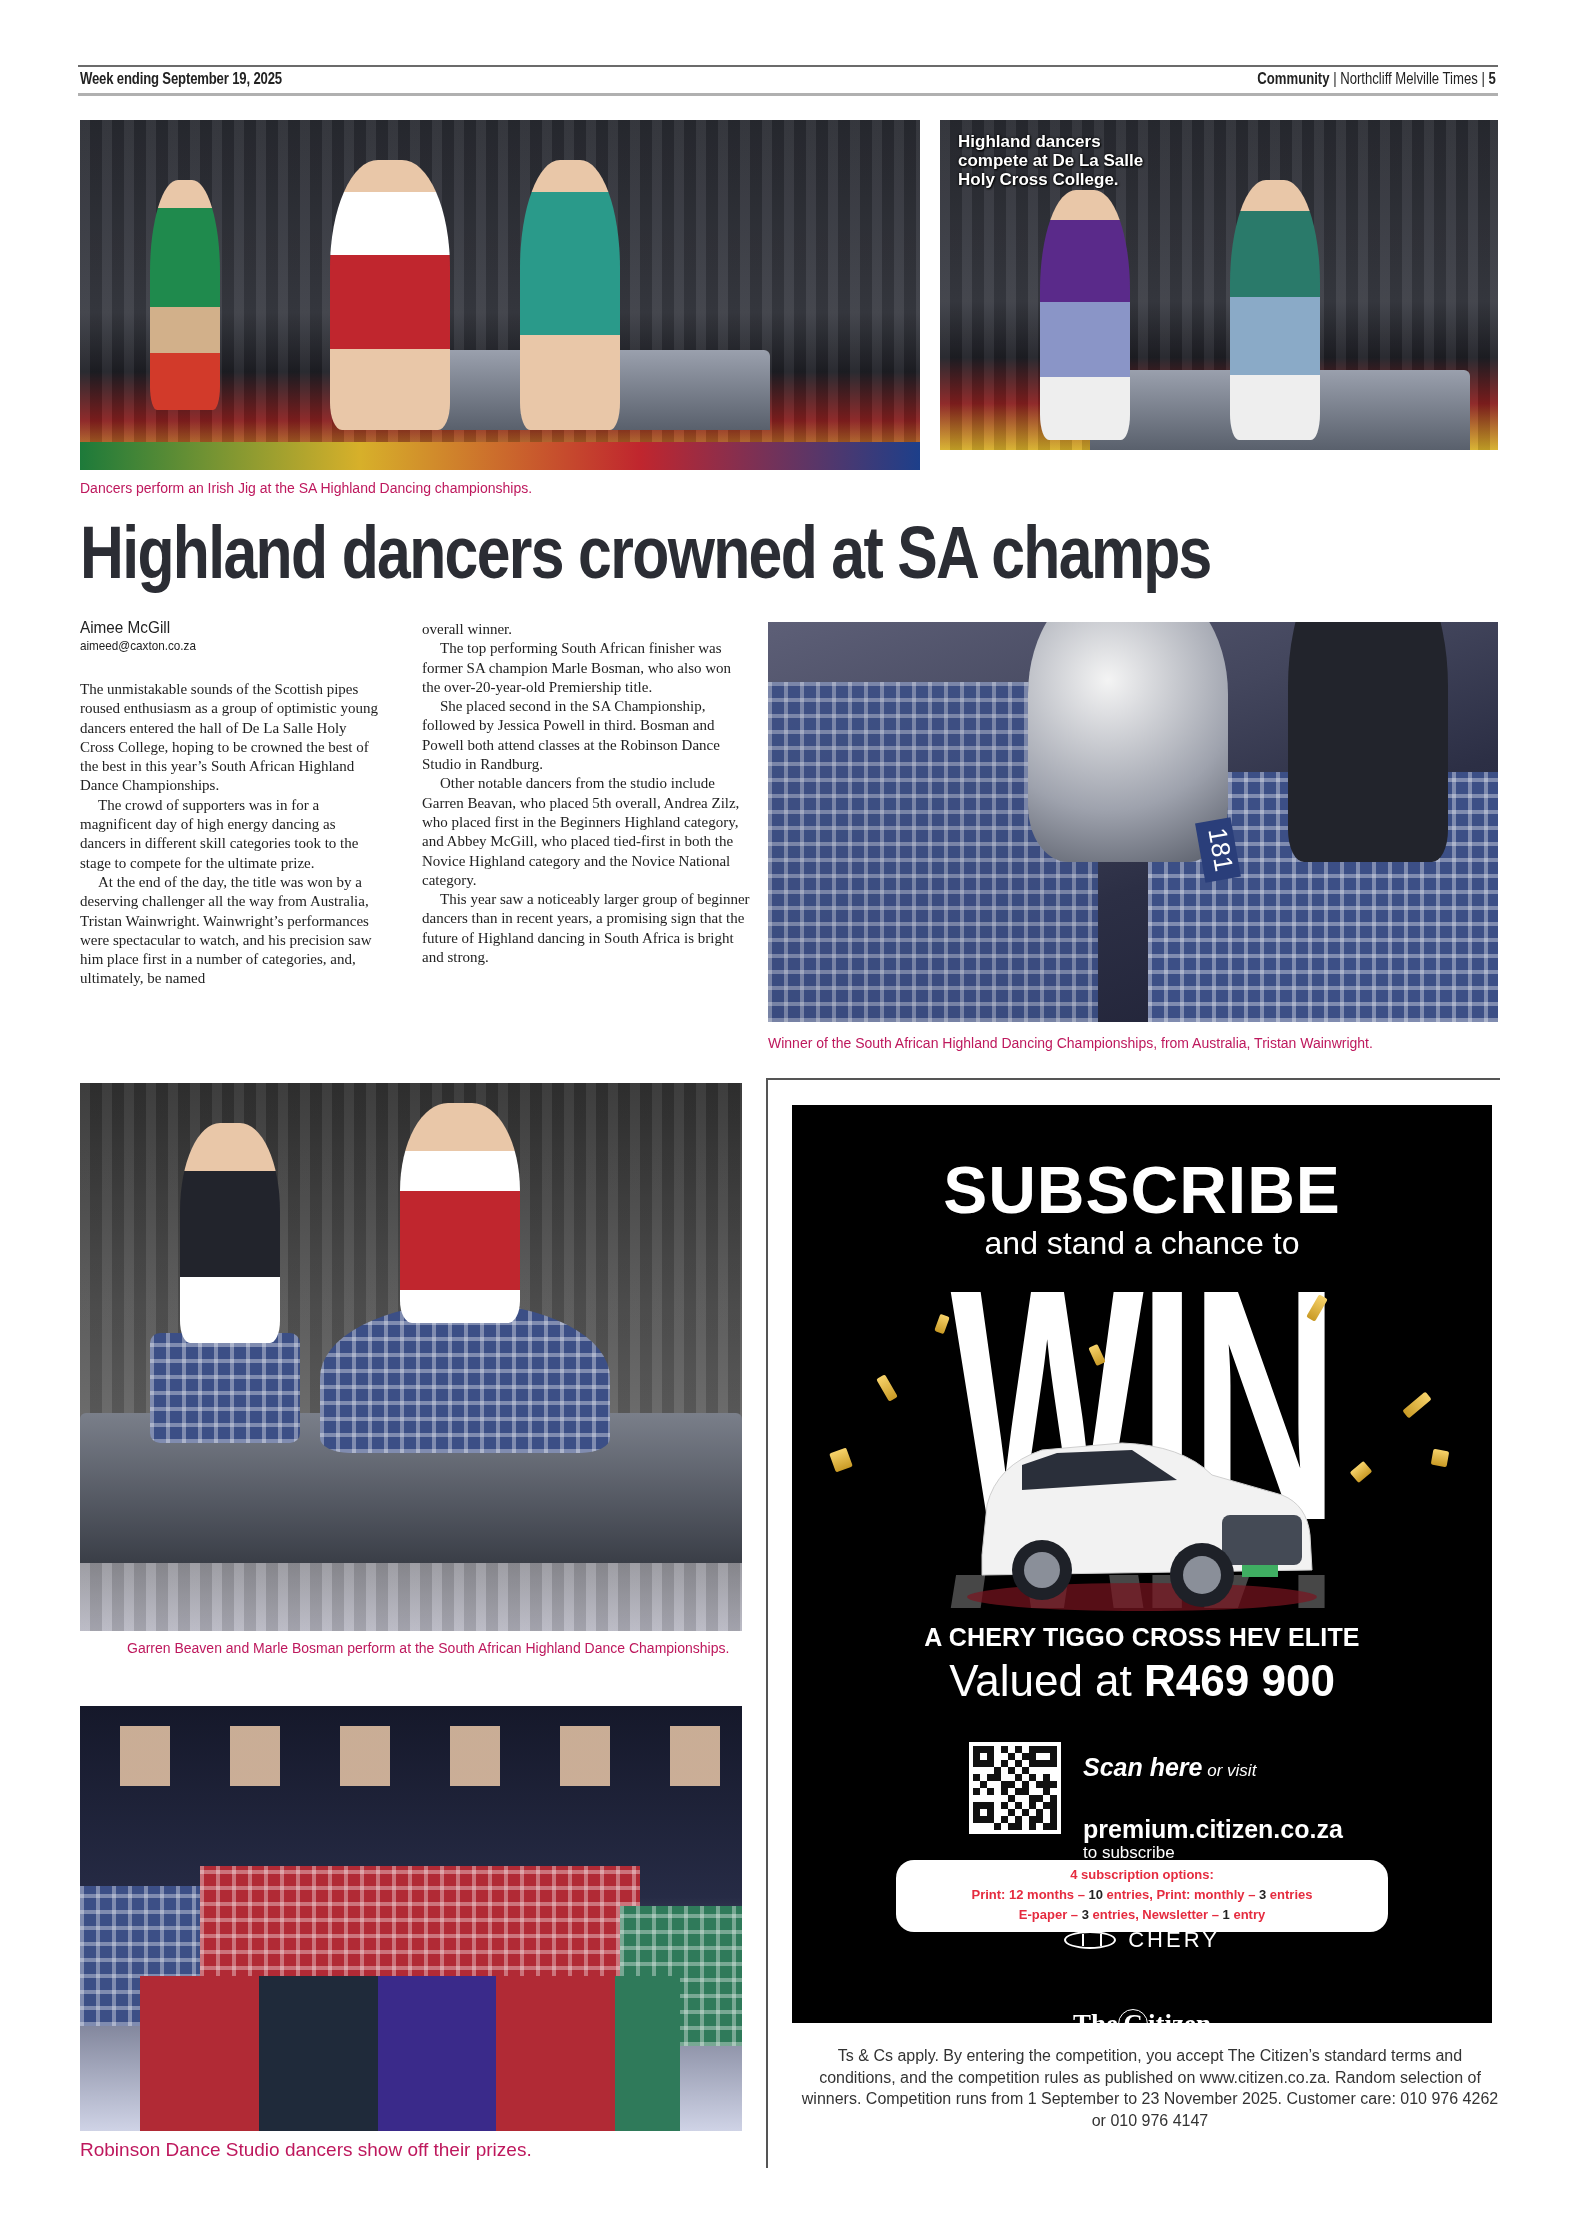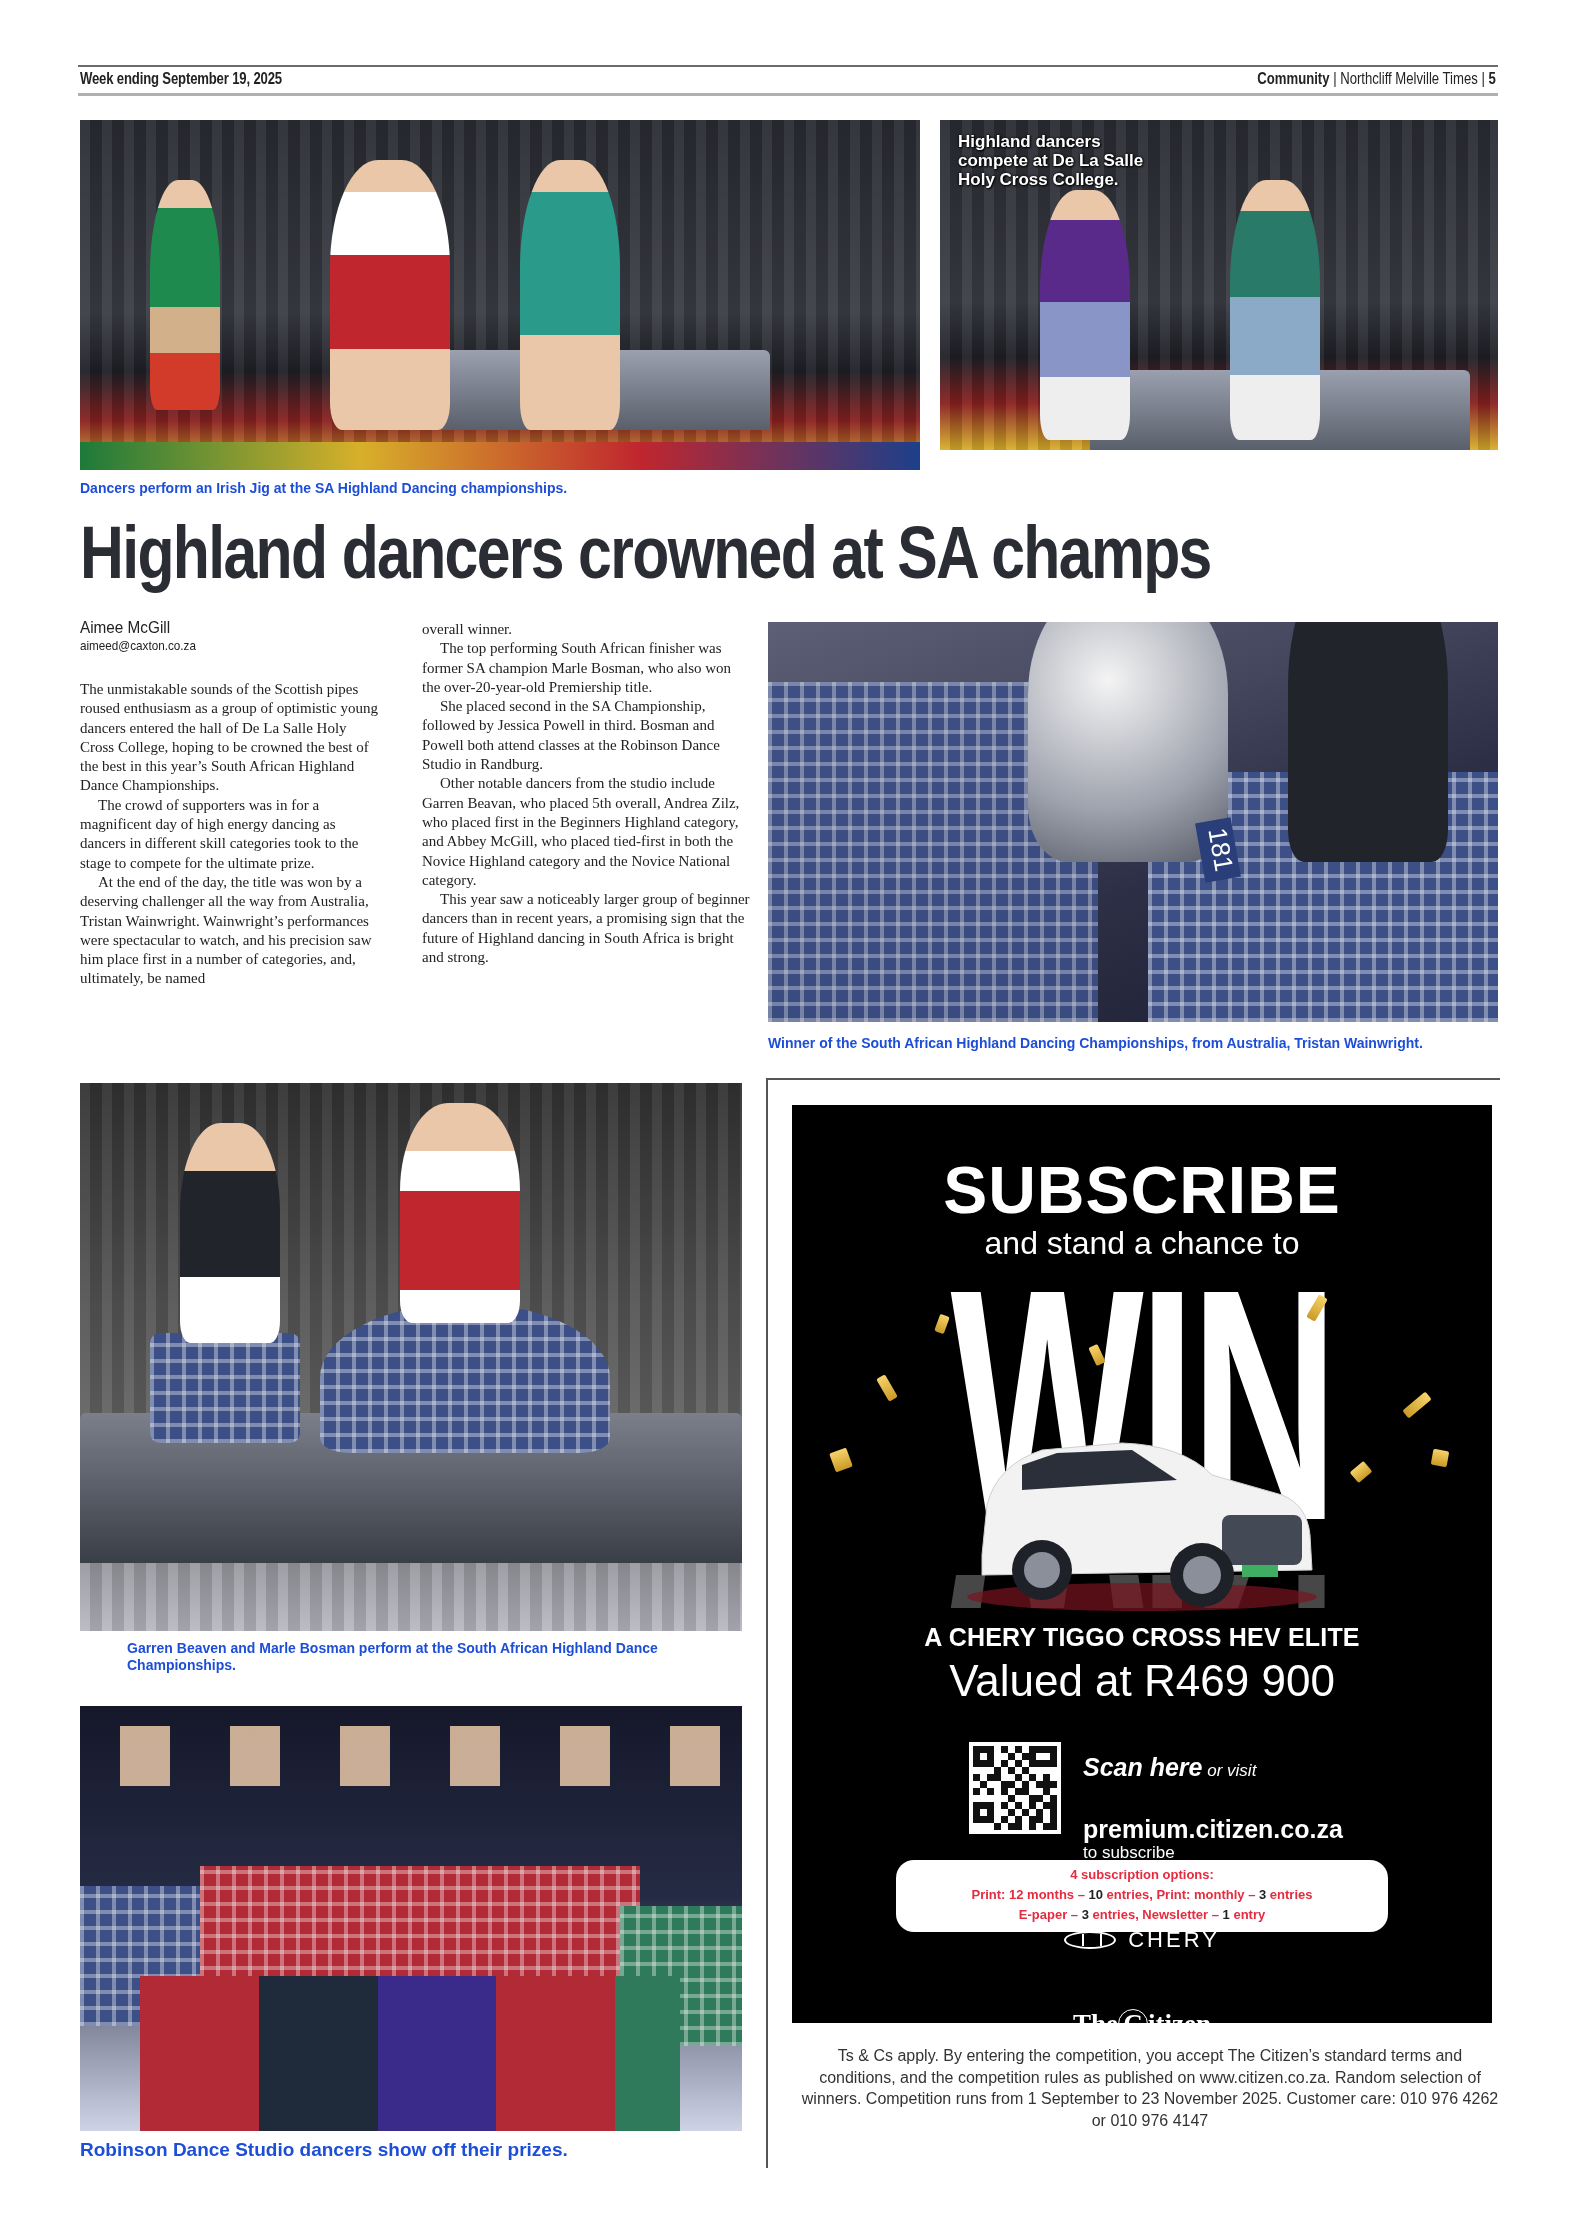--- a/index.html
+++ b/index.html
@@ -32,21 +32,21 @@
       repeating-linear-gradient(0deg, rgba(255,255,255,0.35) 0 4px, transparent 4px 16px),
       repeating-linear-gradient(90deg, rgba(255,255,255,0.35) 0 4px, transparent 4px 16px),
       #3c4f86; }
   .plaid.red { background:
       repeating-linear-gradient(0deg, rgba(255,255,255,0.35) 0 4px, transparent 4px 16px),
       repeating-linear-gradient(90deg, rgba(255,255,255,0.35) 0 4px, transparent 4px 16px),
       #b12a35; }
 
   .photo-overlay-caption { left: 958px; top: 132px; color: #fff; font-weight: bold; font-size: 17px; line-height: 19px; text-shadow: 0 0 3px #000, 1px 1px 2px #000; white-space: pre-line; }
 
-  .caption { font-size: 14px; color: #1d4ed8; line-height: 17px; font-weight: bold; }
+  .caption { font-size: 14px; color: #be185d; line-height: 17px; }
   .cap1 { left: 80px; top: 480px; }
   .cap3 { left: 768px; top: 1035px; }
   .cap4 { left: 80px; top: 1640px; width: 640px; margin-left: 47px; }
   .cap5 { left: 80px; top: 2141px; font-size: 19px; }
 
   
   .headline { left: 80px; top: 512px; font-size: 74px; font-weight: bold; color: #2b2d34; letter-spacing: -2px; transform: scaleX(0.82); transform-origin: left top; white-space: nowrap; line-height: 82px; }
 
   
   .byline { left: 80px; top: 618px; font-size: 17px; color: #222; transform: scaleX(0.9); transform-origin: left top; }
@@ -64,21 +64,21 @@
   .ad-chance { position: absolute; left: 0; right: 0; top: 120px; font-size: 32px; line-height: 36px; }
   .ad-win { position: absolute; left: 0; right: 0; top: 150px; font-size: 330px; font-weight: bold; line-height: 300px; letter-spacing: -8px; transform: scaleX(0.62); color: #fff; }
   .ad-win-reflect { position: absolute; left: 0; right: 0; top: 470px; height: 70px; overflow: hidden; }
   .ad-win-reflect span { display: block; font-size: 330px; font-weight: bold; line-height: 300px; letter-spacing: -8px; transform: scaleX(0.62) scaleY(-1); color: rgba(255,255,255,0.28); margin-top: -230px; }
 
   .car { position: absolute; left: 170px; top: 300px; width: 360px; height: 210px; }
   .confetti { position: absolute; width: 10px; height: 26px; background: linear-gradient(180deg,#f7d36b,#c99a25); border-radius: 2px; }
 
   .ad-model { position: absolute; left: 0; right: 0; top: 518px; font-size: 25px; font-weight: bold; line-height: 28px; letter-spacing: 0.2px; }
   .ad-value { position: absolute; left: 0; right: 0; top: 548px; font-size: 44px; line-height: 56px; }
-  .ad-value b { font-weight: normal; }
+  .ad-value b { font-weight: bold; }
 
   .qr { position: absolute; left: 177px; top: 637px; width: 92px; height: 92px; background: #fff; padding: 4px; }
   .qr-grid { width: 100%; height: 100%; display: grid; grid-template-columns: repeat(12, 1fr); grid-template-rows: repeat(12, 1fr); }
   .qr-grid div { background: #111; }
   .qr-grid div.w { background: #fff; }
 
   .ad-scan { position: absolute; left: 291px; top: 648px; text-align: left; }
   .scan-line1 { font-size: 25px; font-weight: bold; line-height: 28px; font-style: italic; }
   .scan-line1 span { font-size: 17px; font-weight: normal; }
   .scan-line2 { font-size: 25px; font-weight: bold; line-height: 30px; margin-top: 29px; }

